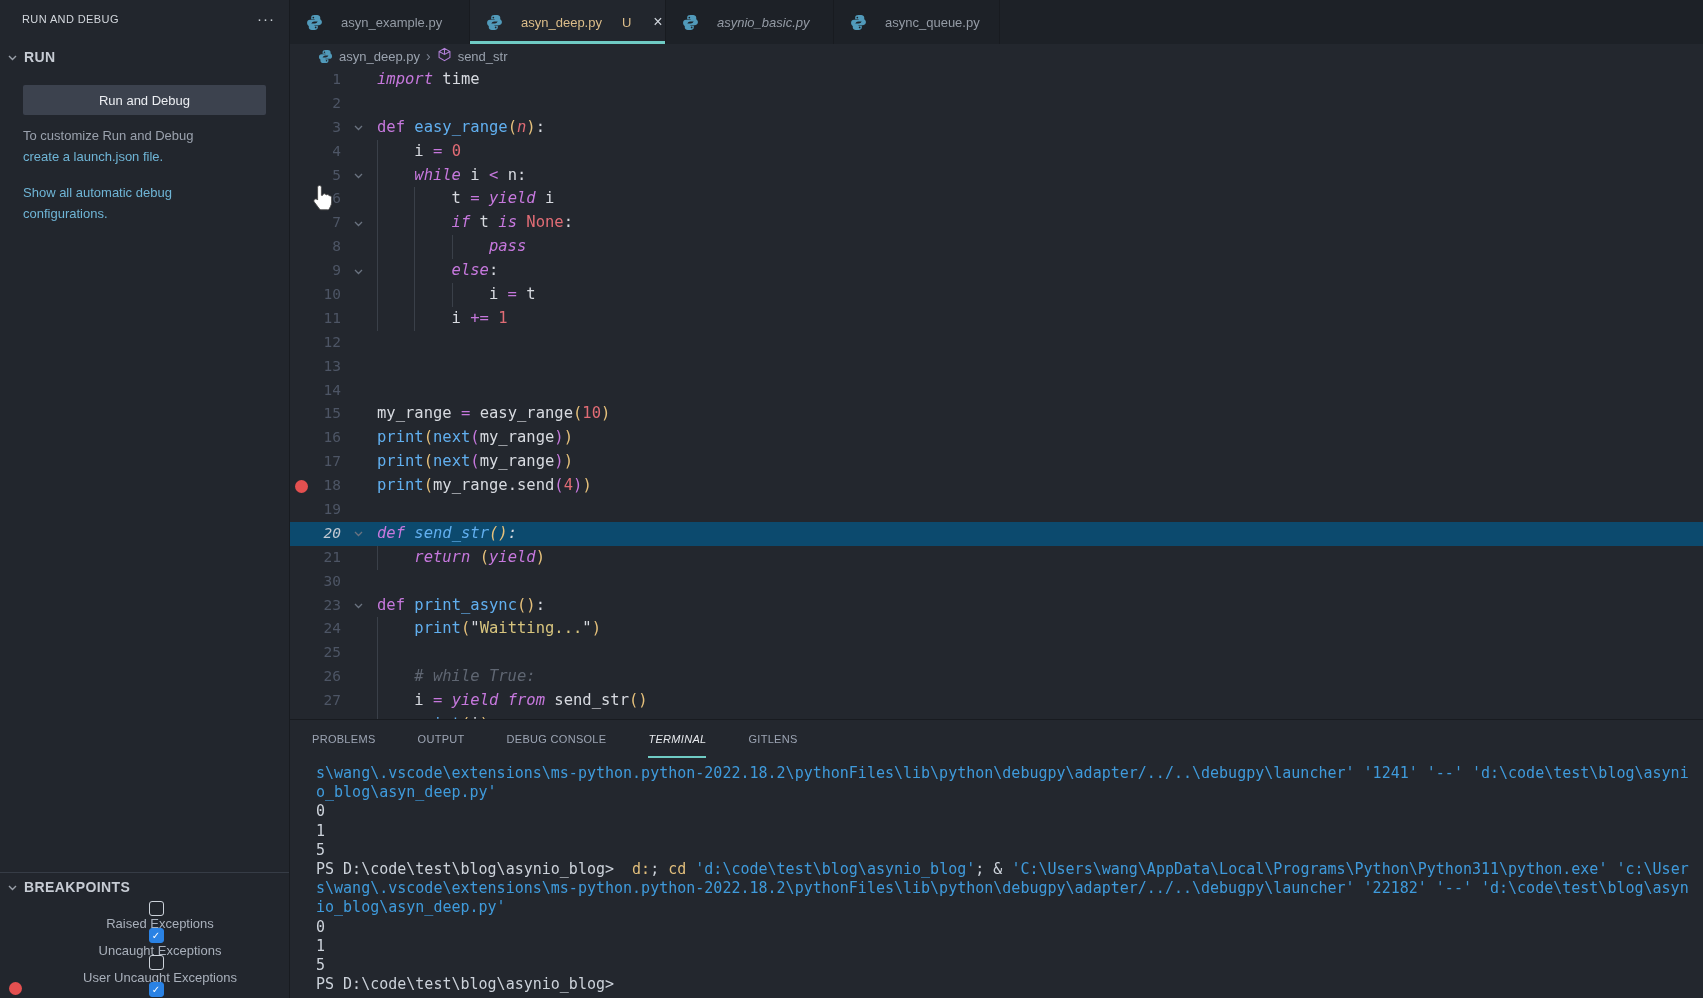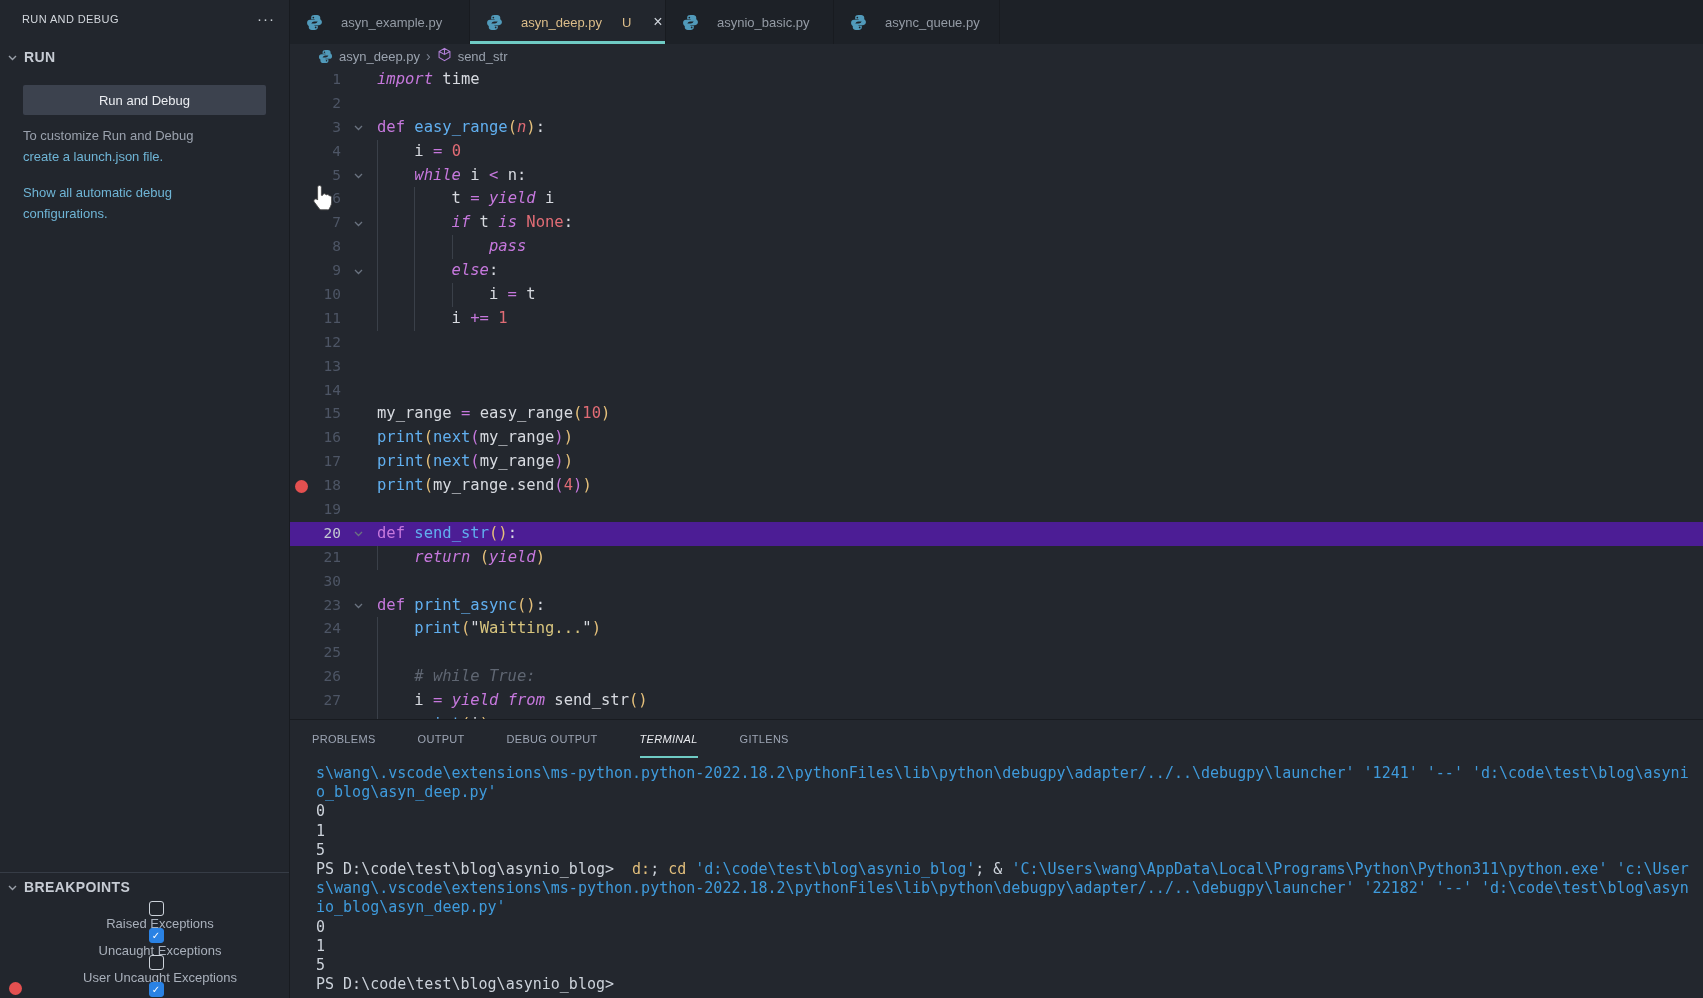--- a/index.html
+++ b/index.html
@@ -47,38 +47,38 @@
   
   .main { position:absolute; left:290px; top:0; width:1413px; height:998px; }
   
   .tabstrip { position:absolute; left:0; top:0; right:0; height:44px;
     background:#1d2127; display:flex; }
   .tab { display:flex; align-items:center; padding:0 16px; gap:18px;
     border-right:1px solid #181b20; font-size:13px; color:#949ba5;
     position:relative; cursor:pointer; }
   .tab:nth-child(1){ width:180px; }
   .tab:nth-child(2){ width:196px; }
-  .tab:nth-child(3){ width:168px; }
+  .tab:nth-child(3){ width:168px;font-style:italic; }
   .tab:nth-child(4){ width:166px; }
   .tab.active { color:#dcbd8a; background:#22262d; }
   .tab.active::after { content:""; position:absolute; left:0; right:0; bottom:0;
     height:3px; background:#6fcbc4; }
   .tab .git-u { margin-left:2px; color:#dcbd8a; }
   .tab .close { margin-left:4px; color:#d0d5dc; font-size:16px; line-height:1; }
   .pyicon { display:flex; flex:none; }
   
   .breadcrumb { position:absolute; left:0; top:44px; right:0; height:24px;
     display:flex; align-items:center; padding-left:28px; gap:6px;
     font-size:13px; color:#9aa2ae; }
   .bc-sep { color:#7d8492; font-size:14px; }
   
   .editor { position:absolute; left:0; top:68px; right:0; height:651px;
     overflow:hidden; font-family:"DejaVu Sans Mono", monospace; font-size:15.5px; }
   .code-row { display:flex; height:23.9px; line-height:23.9px; }
-  .code-row.cur { background:#4c1d95; }
+  .code-row.cur { background:#0c4a6e;font-style:italic; }
   .g-bp { width:23px; flex:none; display:flex; align-items:center; justify-content:center; }
   .bp-dot { width:13px; height:13px; border-radius:50%; background:#e45050; }
   .g-num { width:28px; flex:none; text-align:right; color:#4d5565; font-size:14.5px; }
   .code-row.cur .g-num { color:#c3c9d2; }
   .g-fold { width:34px; flex:none; display:flex; align-items:center;
     justify-content:center; color:#6a7380; cursor:pointer; }
   .g-code { flex:1; white-space:pre; margin-left:2px; }
   .ig { display:inline-block; width:37.3px; height:23.9px;
     border-left:1px solid #3a4049; vertical-align:top; }
   .tk-kw  { color:#c678dd; font-style:italic; }
@@ -433,21 +433,21 @@
           <span class="g-num">28</span>
           <span class="g-fold"></span>
           <span class="g-code"><span class="ig"></span><span class="tk-fn">print</span><span class="tk-p1">(</span><span class="tk-id">i</span><span class="tk-p1">)</span></span>
         </div>
       </div>
 
     <div class="panel">
       <div class="panel-tabs">
         <span class="ptab">PROBLEMS</span>
         <span class="ptab">OUTPUT</span>
-        <span class="ptab">DEBUG OUTPUT</span>
+        <span class="ptab">DEBUG CONSOLE</span>
         <span class="ptab active">TERMINAL</span>
         <span class="ptab">GITLENS</span>
       </div>
       <div class="terminal" id="terminal">
           <div class="t-line"><span class="ts-str">s\wang\.vscode\extensions\ms-python.python-2022.18.2\pythonFiles\lib\python\debugpy\adapter/../..\debugpy\launcher' '1241' '--' 'd:\code\test\blog\asyni</span></div>
           <div class="t-line"><span class="ts-str">o_blog\asyn_deep.py'</span></div>
           <div class="t-line"><span class="ts-fg">0</span></div>
           <div class="t-line"><span class="ts-fg">1</span></div>
           <div class="t-line"><span class="ts-fg">5</span></div>
           <div class="t-line"><span class="ts-fg">PS D:\code\test\blog\asynio_blog&gt;  </span><span class="ts-cmd">d:</span><span class="ts-fg">; </span><span class="ts-cmd">cd </span><span class="ts-str">'d:\code\test\blog\asynio_blog'</span><span class="ts-fg">; &amp; </span><span class="ts-str">'C:\Users\wang\AppData\Local\Programs\Python\Python311\python.exe'</span><span class="ts-fg"> </span><span class="ts-str">'c:\User</span></div>

